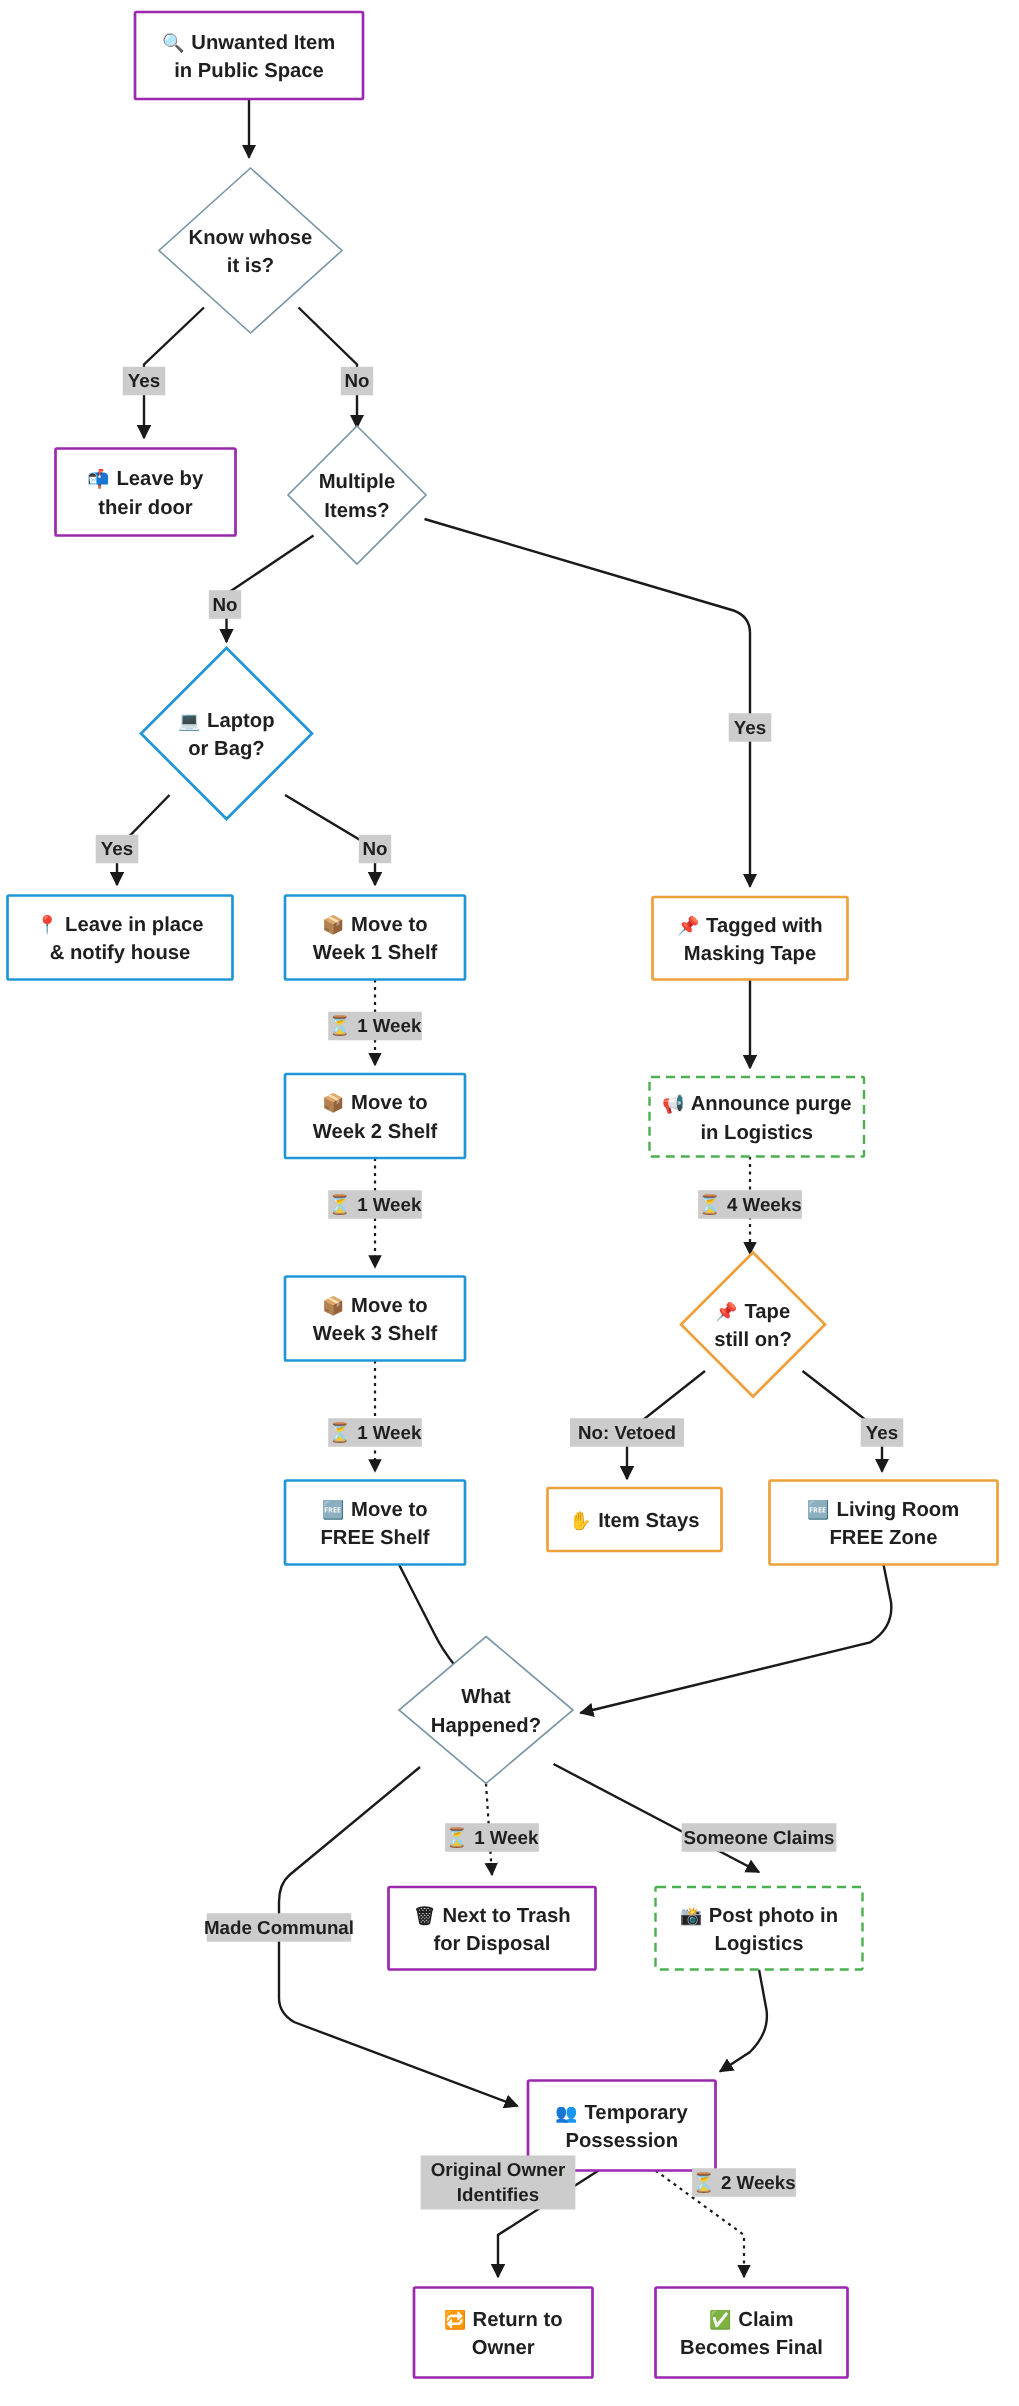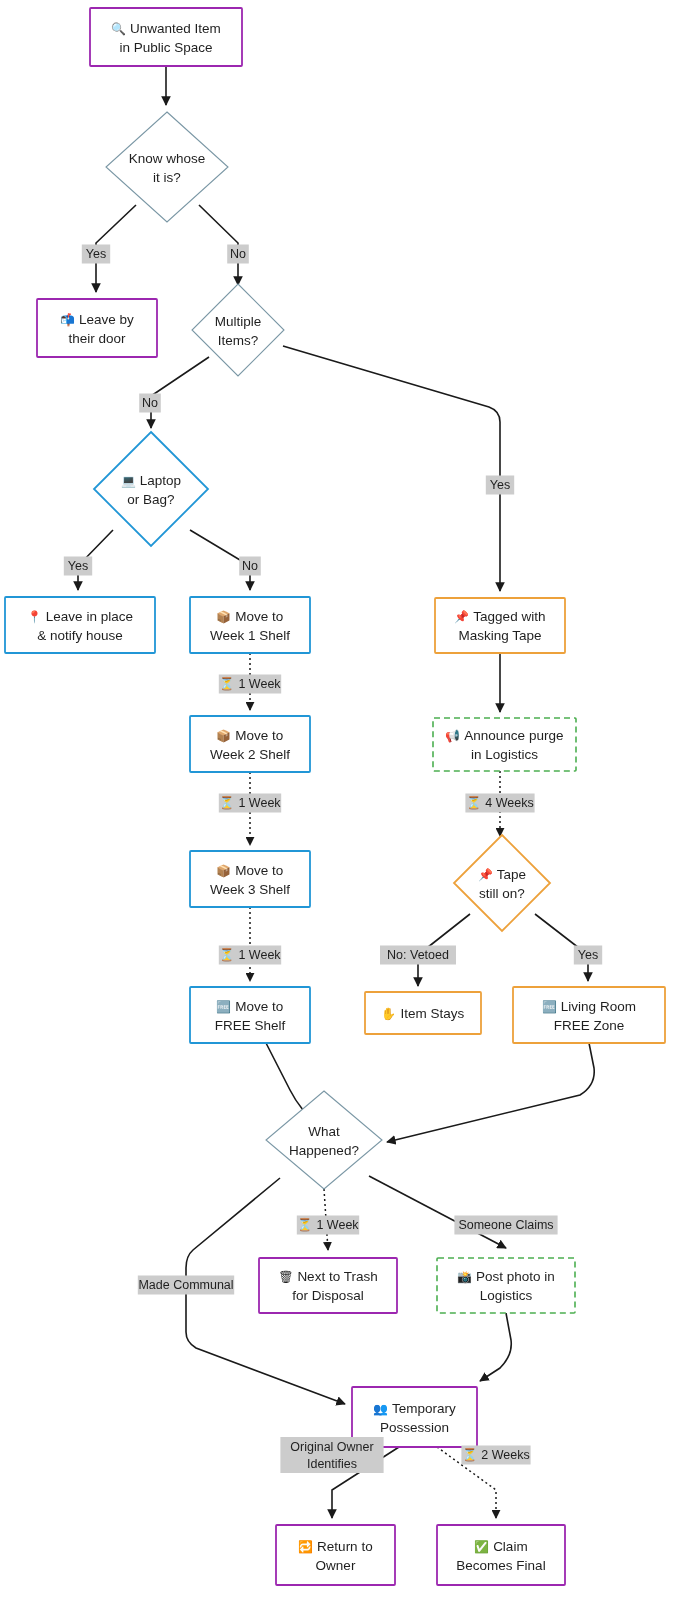--- a/index.html
+++ b/index.html
@@ -10,20 +10,21 @@
   body {
     width: 679px;
     height: 1604px;
     font-family: "Liberation Sans", sans-serif;
     overflow: hidden;
   }
   #flow-root {
     position: relative;
     width: 679px;
     height: 1436px;
+    font-weight: bold;
   }
   svg.flow-canvas {
     position: absolute;
     top: 0;
     left: 0;
     width: 679px;
     height: 1604px;
   }
   .node-label {
     font-family: "Liberation Sans", sans-serif;

